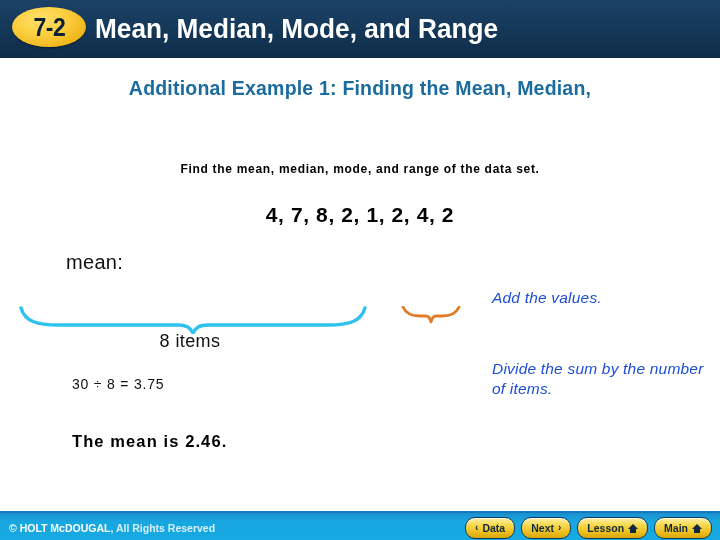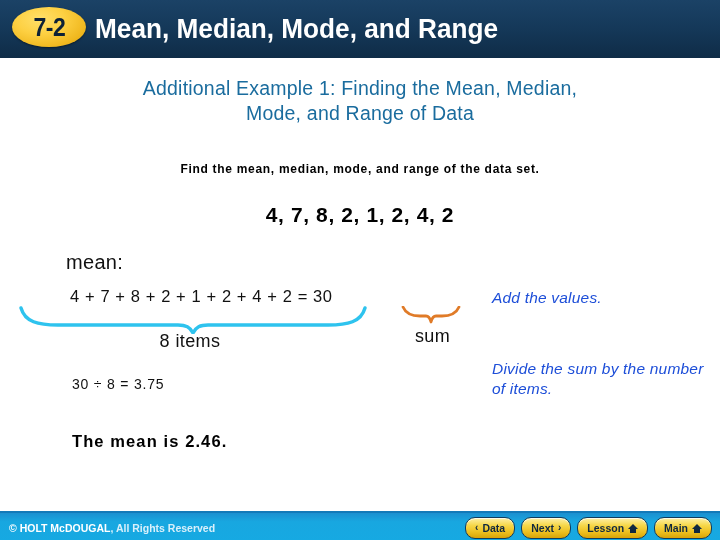--- a/index.html
+++ b/index.html
@@ -71,21 +71,21 @@
   }
 
   
   .subtitle {
     position: absolute;
     left: 0;
     top: 76px;
     width: 720px;
     text-align: center;
     font-family: "Liberation Sans", sans-serif;
-    font-weight: normal;
+    font-weight: bold;
     font-size: 19.5px;
     line-height: 25px;
     color: #1a6c9e;
     letter-spacing: 0.2px;
   }
 
   
   .prompt {
     position: absolute;
     left: 0;
@@ -306,44 +306,41 @@
 
   <div class="header">
     <div class="lesson-badge">
       <span>7-2</span>
     </div>
     <div class="header-title">Mean, Median, Mode, and Range</div>
   </div>
 
   <div class="subtitle">
     <div>Additional Example 1: Finding the Mean, Median,</div>
-    <div>Mode, and Range of Data</div>
   </div>
 
   <div class="prompt">Find the mean, median, mode, and range of the data set.</div>
 
   <div class="dataset">4, 7, 8, 2, 1, 2, 4, 2</div>
 
   <div class="label-mean">mean:</div>
-  <div class="sum-line">4 + 7 + 8 + 2 + 1 + 2 + 4 + 2 = 30</div>
 
   <div class="brace-items">
     <svg width="350" height="28" viewBox="0 0 350 28" xmlns="http://www.w3.org/2000/svg">
       <path d="M3 2 C 7 16, 20 19, 40 19 L 160 19 C 168 19, 172 21, 175 27 C 178 21, 182 19, 190 19 L 310 19 C 330 19, 343 16, 347 2" fill="none" stroke="#2ec3ee" stroke-width="3.4" stroke-linecap="round" stroke-linejoin="round"></path>
     </svg>
   </div>
 
   <div class="brace-sum">
     <svg width="62" height="18" viewBox="0 0 62 18" xmlns="http://www.w3.org/2000/svg">
       <path d="M3 1 C 6 8, 12 10, 20 10 L 26 10 C 29 10, 30 12, 31 16 C 32 12, 33 10, 36 10 L 42 10 C 50 10, 56 8, 59 1" fill="none" stroke="#e07b28" stroke-width="2.8" stroke-linecap="round" stroke-linejoin="round"></path>
     </svg>
   </div>
 
   <div class="label-items">8 items</div>
-  <div class="label-sum">sum</div>
 
   <div class="division-line">30 ÷ 8 = 3.75</div>
   <div class="conclusion">The mean is 2.46.</div>
 
   <div class="annotation annotation-add">Add the values.</div>
   <div class="annotation annotation-divide">Divide the sum by the number of items.</div>
 
   <div class="footer">
     <div class="copyright">
       <span class="strong">© HOLT McDOUGAL</span><span class="light">, All Rights Reserved</span>

